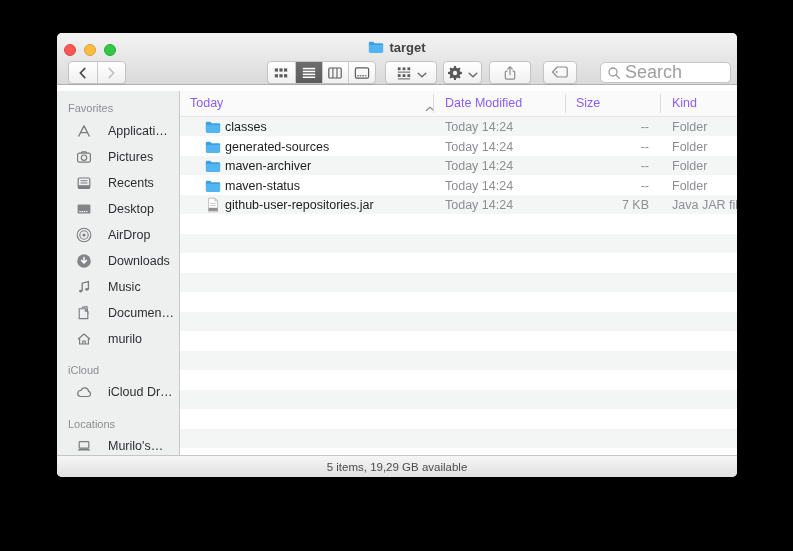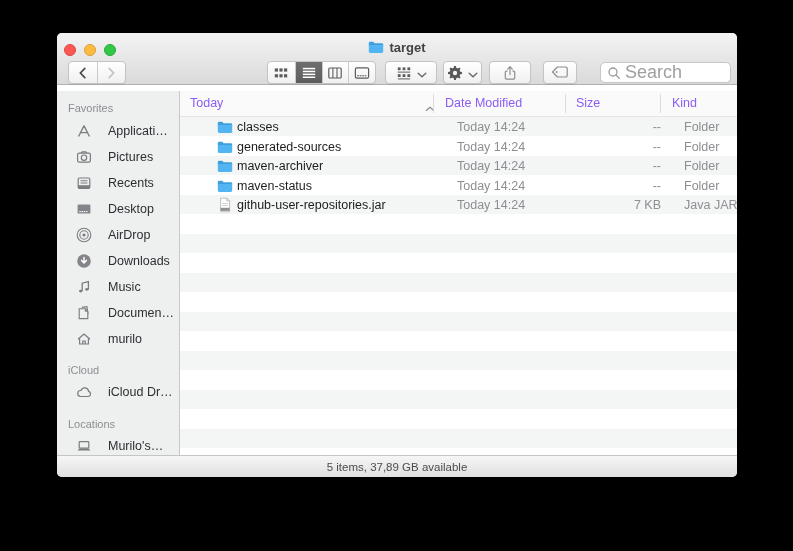--- a/index.html
+++ b/index.html
@@ -85,21 +85,21 @@
     background:#fafafa; border-bottom:1px solid #e4e4e4;
     font-size:12.5px; color:#8b5cf6;
   }
   .lh-label { position:absolute; top:5px; }
   .lh-sep { position:absolute; top:3px; bottom:3px; width:1px; background:#dcdcdc; }
   .sortcaret { position:absolute; left:245px; top:10px; width:10px; height:6px; }
   .rows {
     position:absolute; left:0; top:26px; right:0; bottom:0;
     background:repeating-linear-gradient(to bottom,#f4f5f5 0 19.5px,#ffffff 19.5px 39px);
   }
-  .frow { position:absolute; left:12px; right:0; height:19.5px; font-size:12.5px; }
+  .frow { position:absolute; left:0; right:0; height:19.5px; font-size:12.5px; }
   .f-ic { position:absolute; left:25px; top:2px; width:16px; height:16px; }
   .f-ic svg { width:16px; height:16px; display:block; }
   .f-name { position:absolute; left:45px; top:3px; color:#1d1d1f; white-space:nowrap; }
   .f-date { position:absolute; left:265px; top:3px; color:#8e8e93; white-space:nowrap; }
   .f-size { position:absolute; left:370px; top:3px; width:99px; text-align:right; color:#8e8e93; }
   .f-kind { position:absolute; left:492px; top:3px; color:#8e8e93; white-space:nowrap; }
   
   .statusbar {
     position:absolute; left:0; right:0; bottom:0; height:22px;
     background:linear-gradient(#f6f6f6,#e0e0e0);
@@ -430,15 +430,15 @@
           <span class="f-name">github-user-repositories.jar</span>
             <span class="f-date">Today 14:24</span>
             <span class="f-size">7 KB</span>
             <span class="f-kind">Java JAR file</span>
         </div>
       </div>
     </div>
   </div>
 
   <div class="statusbar">
-    <span>5 items, 37,89 GB available</span>
+    <span>5 items, 19,29 GB available</span>
   </div>
 </div>
 
 </body></html>

